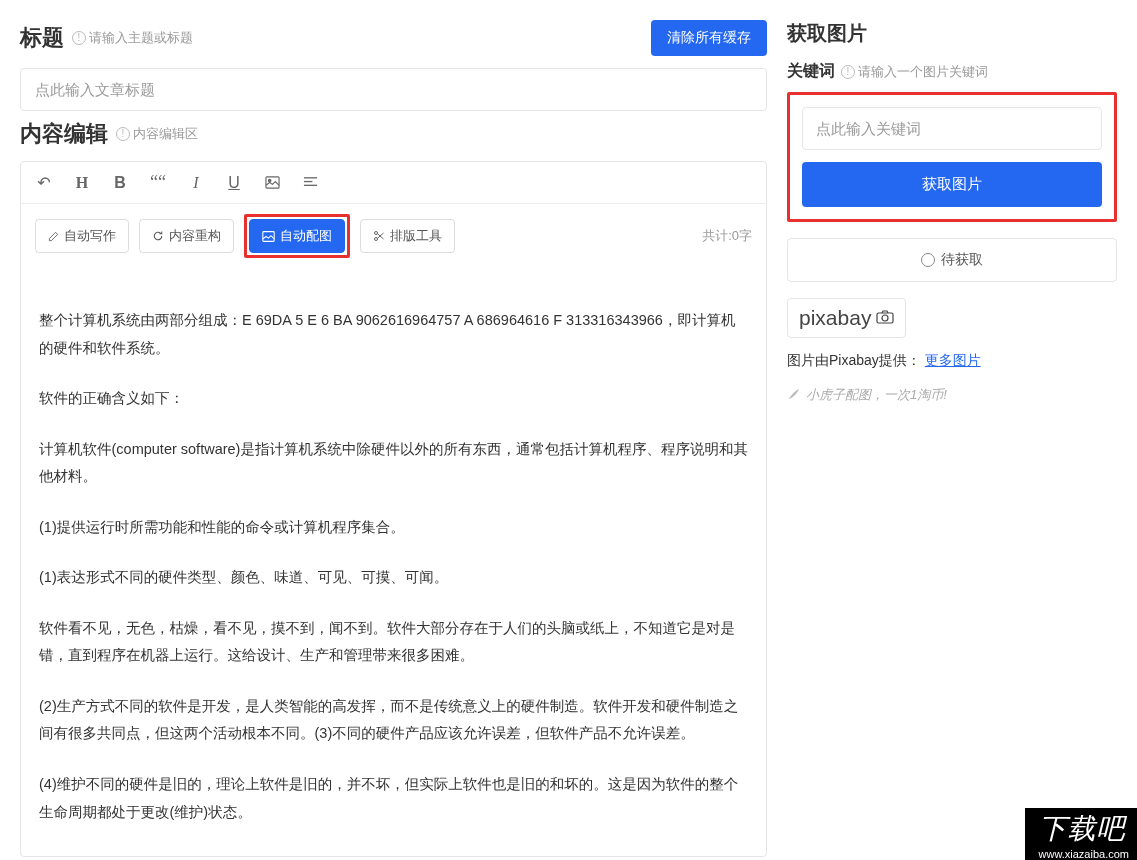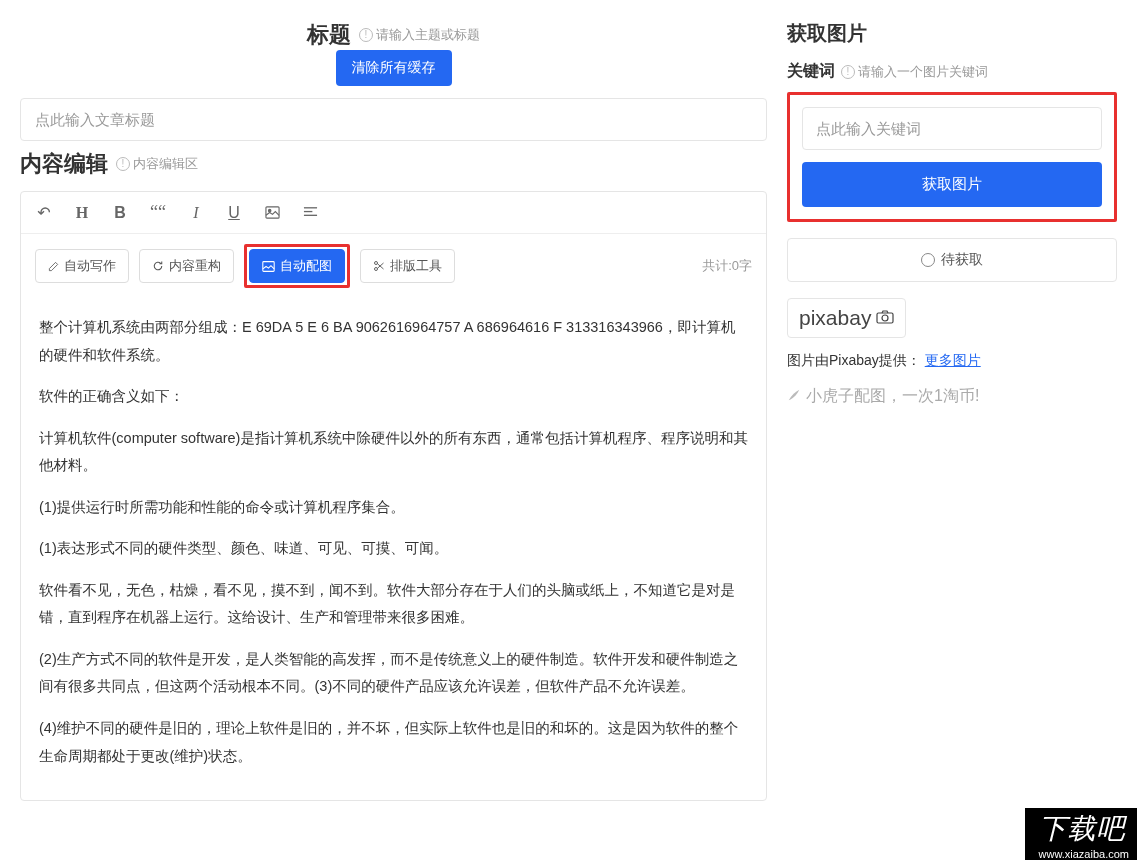--- a/index.html
+++ b/index.html
@@ -1,21 +1,21 @@
 <!DOCTYPE html>
 <html><head>
 <meta charset="utf-8">
 <style>
 * { box-sizing: border-box; margin: 0; padding: 0; }
 body { font-family: -apple-system, "PingFang SC", "Microsoft YaHei", sans-serif; background: #fff; width: 1137px; height: 860px; position: relative; color: #333; }
 .container { display: flex; padding: 20px; gap: 20px; }
 .left-panel { flex: 1; min-width: 0; }
 .right-panel { width: 330px; }
 
-.section-header { display: flex; align-items: center; justify-content: space-between; margin-bottom: 12px; flex-direction: column; }
+.section-header { display: flex; align-items: center; justify-content: space-between; margin-bottom: 12px; }
 .section-title { font-size: 22px; font-weight: 600; color: #333; display: flex; align-items: center; gap: 8px; }
 .section-hint { font-size: 13px; color: #999; font-weight: normal; display: flex; align-items: center; gap: 3px; }
 .hint-icon { display: inline-block; width: 14px; height: 14px; border: 1px solid #bbb; border-radius: 50%; text-align: center; line-height: 12px; font-size: 10px; color: #bbb; }
 
 .btn-primary { background: #2468f2; color: #fff; border: none; border-radius: 4px; padding: 9px 16px; font-size: 14px; cursor: pointer; }
 .btn-primary-lg { background: #2468f2; color: #fff; border: none; border-radius: 4px; padding: 13px 0; font-size: 15px; cursor: pointer; width: 100%; }
 
 .title-input { width: 100%; border: 1px solid #e5e5e5; border-radius: 4px; padding: 12px 14px; font-size: 15px; color: #333; margin-bottom: 8px; }
 .title-input::placeholder { color: #999; }
 
@@ -26,38 +26,38 @@
 .tb-icon.italic { font-style: italic; font-family: serif; }
 .tb-icon.underline { text-decoration: underline; }
 
 .toolbar-row2 { display: flex; align-items: center; padding: 10px 14px; gap: 10px; }
 .action-btn { display: inline-flex; align-items: center; gap: 5px; border: 1px solid #ddd; background: #fff; border-radius: 4px; padding: 7px 12px; font-size: 13px; cursor: pointer; color: #555; }
 .action-btn.active { background: #2468f2; color: #fff; border-color: #2468f2; }
 .highlight-box { border: 3px solid #e8302f; padding: 2px; border-radius: 2px; }
 .word-count { margin-left: auto; font-size: 13px; color: #999; }
 
 .content-area { padding: 16px 18px; line-height: 1.9; font-size: 14.5px; color: #333; min-height: 480px; }
-.content-area p { margin-bottom: 14px; }
+.content-area p { margin-bottom: 14px; margin-top: 23px; }
 
 .right-section-title { font-size: 20px; font-weight: 600; margin-bottom: 14px; }
 .keyword-label { font-size: 16px; font-weight: 600; display: flex; align-items: center; gap: 6px; margin-bottom: 10px; }
 .keyword-box { border: 3px solid #e8302f; padding: 12px; border-radius: 2px; margin-bottom: 16px; }
 .keyword-input { width: 100%; border: 1px solid #e5e5e5; border-radius: 4px; padding: 12px 13px; font-size: 15px; margin-bottom: 12px; }
 .keyword-input::placeholder { color: #999; }
 
 .pending-btn { width: 100%; border: 1px solid #e5e5e5; border-radius: 4px; background: #fff; padding: 12px 0; font-size: 14px; color: #555; cursor: pointer; display: flex; align-items: center; justify-content: center; gap: 6px; margin-bottom: 16px; }
 .circle-icon { display: inline-block; width: 14px; height: 14px; border: 1.5px solid #888; border-radius: 50%; }
 
 .pixabay-badge { display: inline-flex; border: 1px solid #e5e5e5; border-radius: 4px; padding: 7px 11px; align-items: center; gap: 5px; font-size: 21px; color: #444; margin-bottom: 14px; }
 .camera-icon { font-size: 15px; }
 
 .credit-line { font-size: 14px; color: #333; margin-bottom: 16px; }
 .credit-line a { color: #2468f2; text-decoration: underline; }
 
-.footer-note { font-size: 16px; color: #aaa; display: flex; align-items: center; gap: 5px; }
+.footer-note { font-size: 13px; color: #aaa; display: flex; align-items: center; gap: 5px; font-style: italic; }
 .quill-icon { font-size: 14px; }
 
 .watermark { position: absolute; right: 0; bottom: 0; background: #000; color: #fff; padding: 2px 8px 0 14px; font-family: "SimHei", sans-serif; }
 .watermark .big { font-size: 28px; font-weight: normal; letter-spacing: 1px; font-style: italic; }
 .watermark .small { font-size: 11px; text-align: center; }
 
 svg.pencil { width: 11px; height: 11px; }
 svg.refresh { width: 12px; height: 12px; }
 svg.scissors { width: 12px; height: 12px; }
 svg.pic { width: 13px; height: 13px; }

